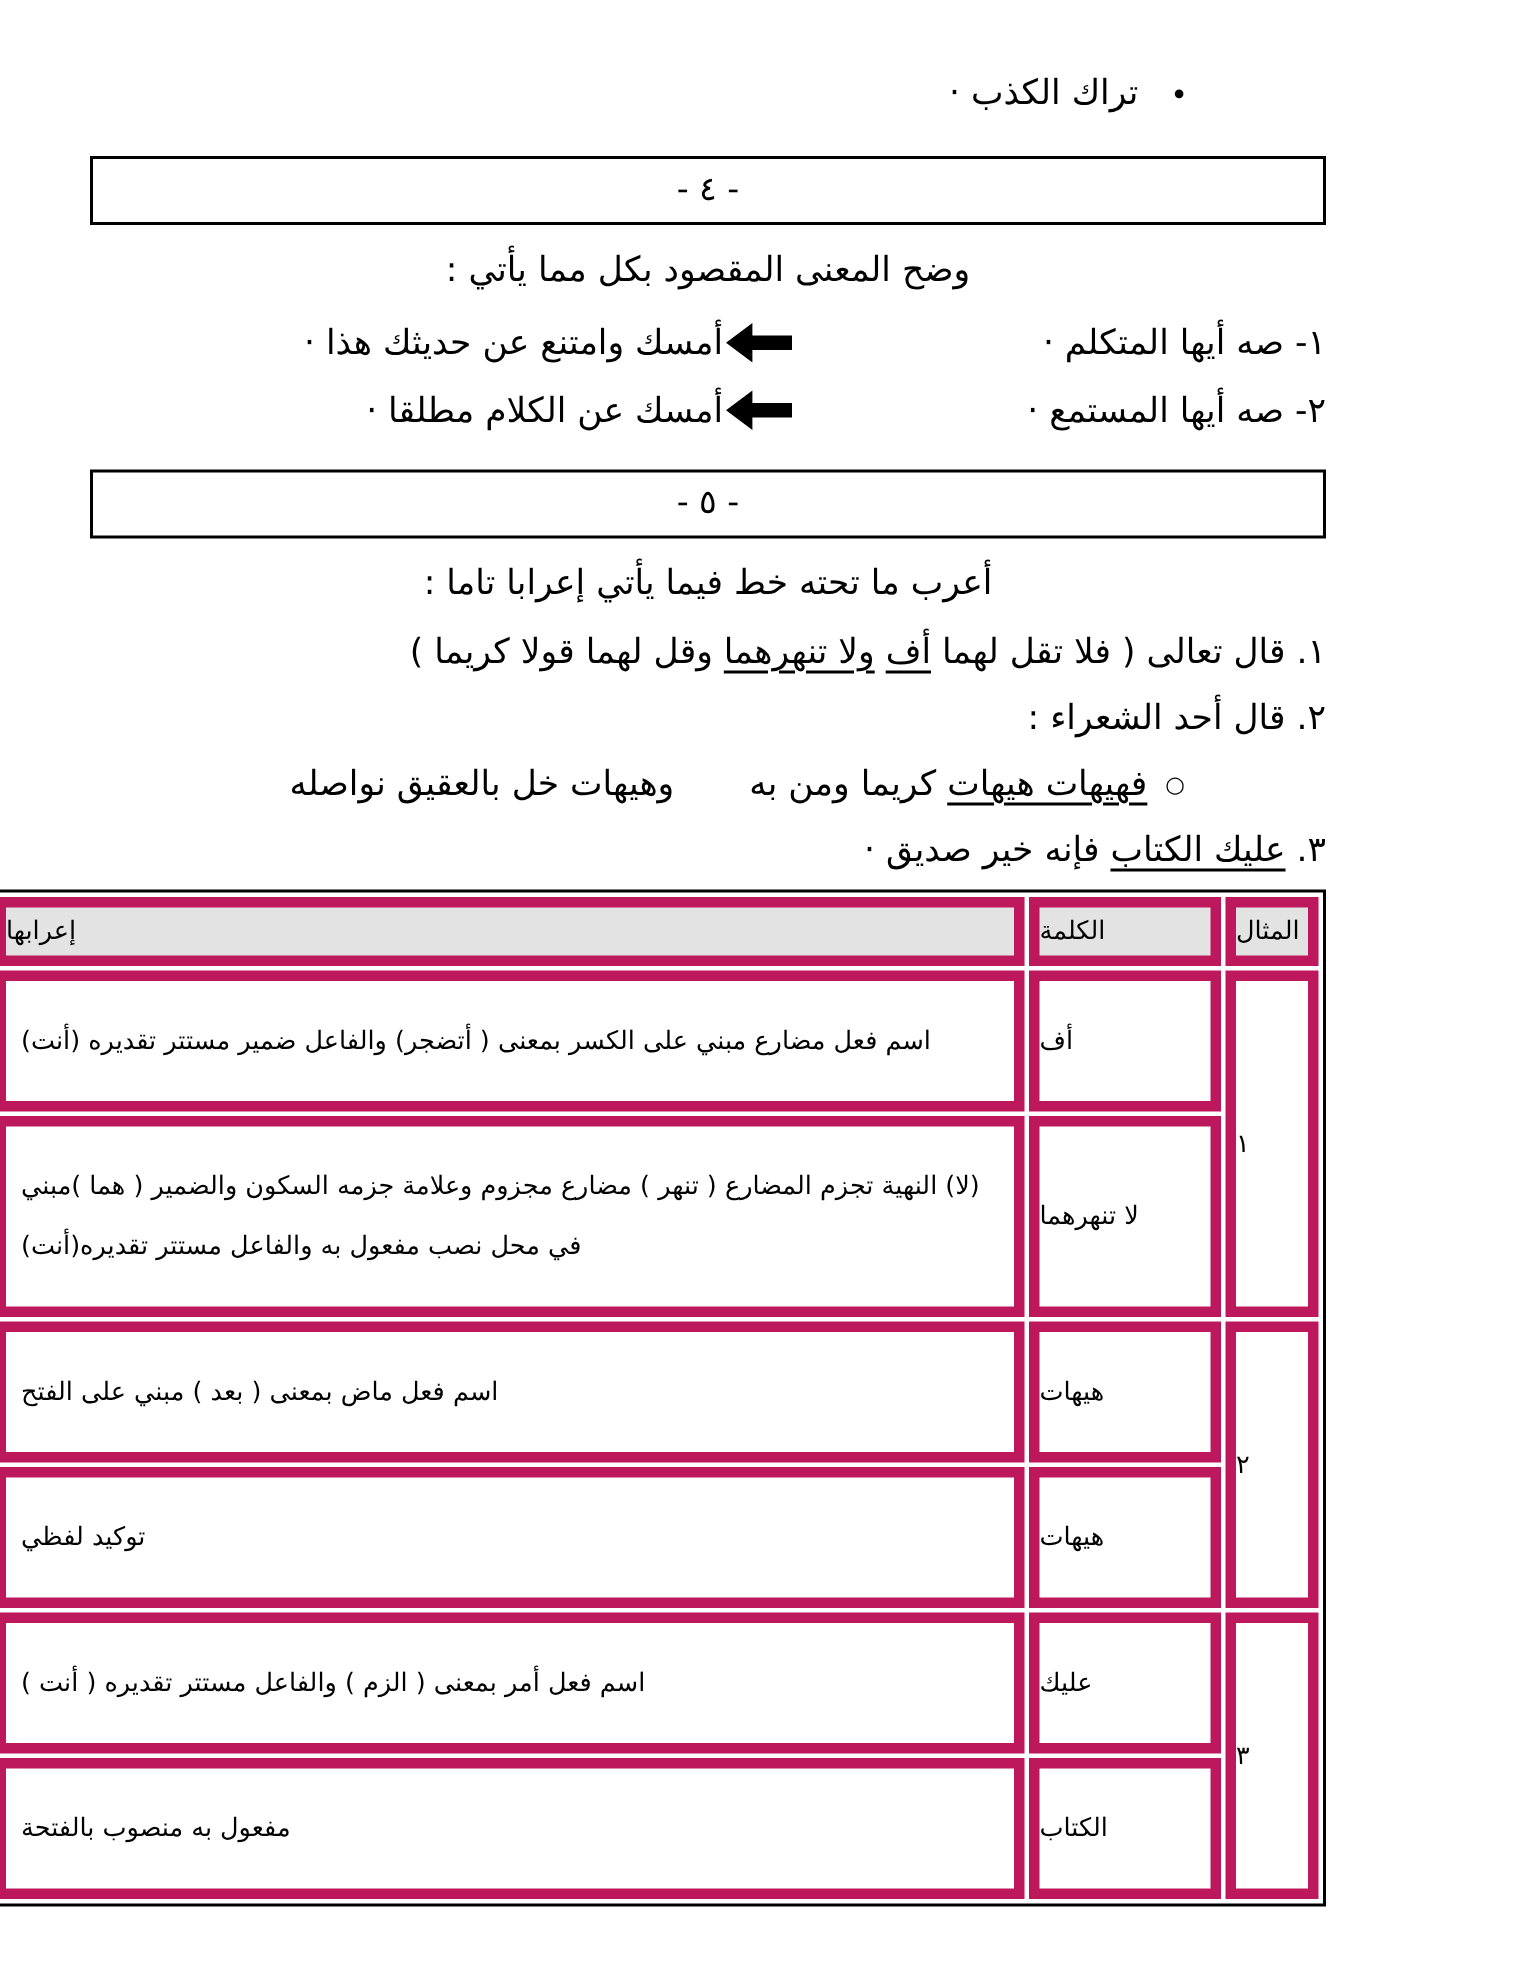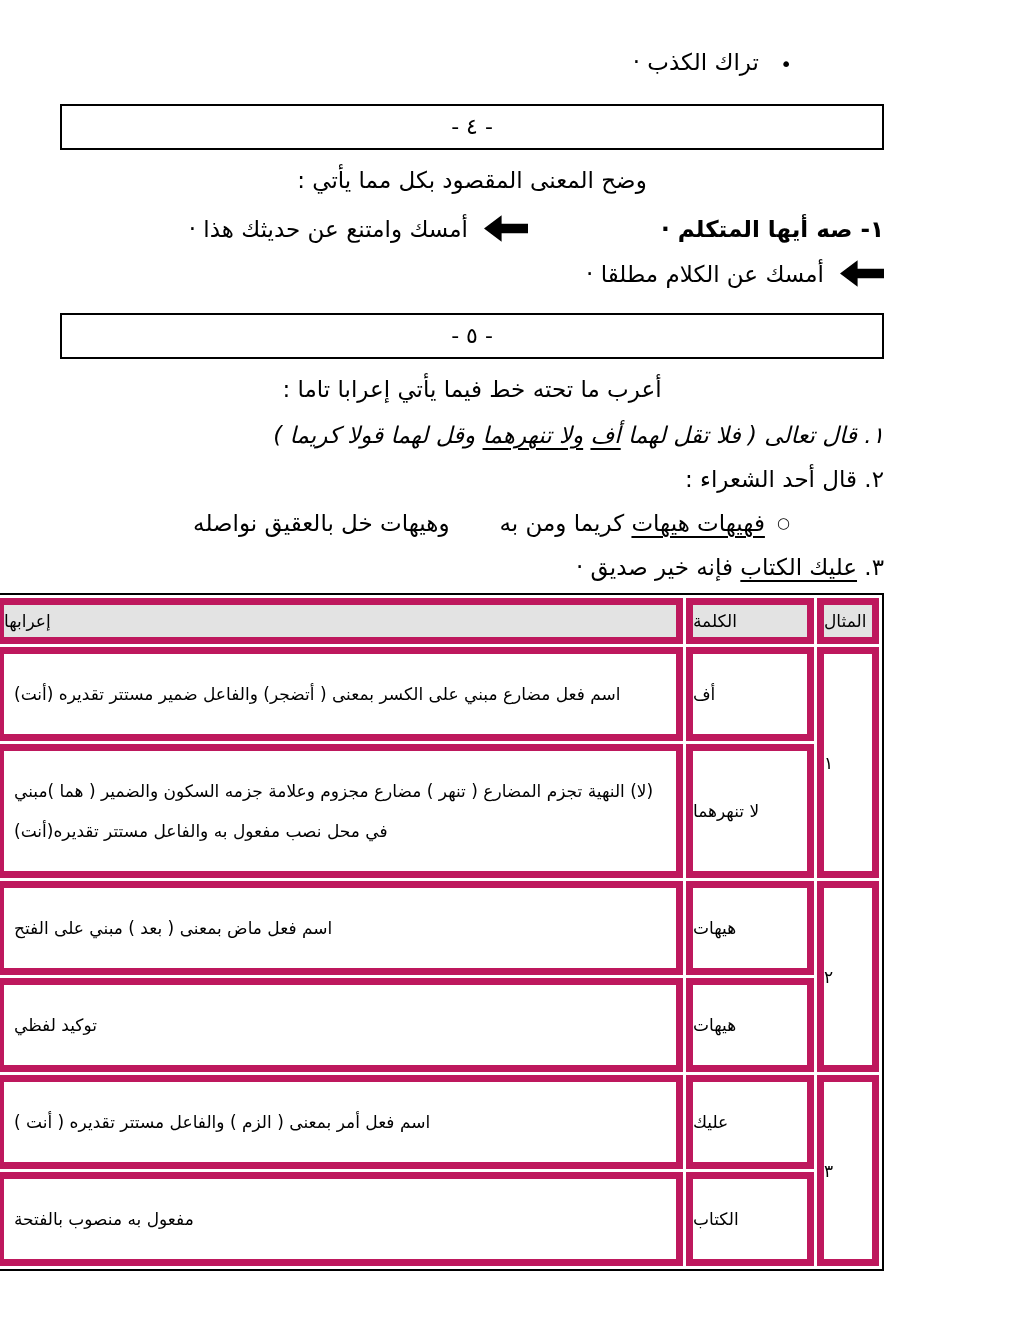--- a/index.html
+++ b/index.html
@@ -23,23 +23,23 @@
     border:2px solid #000;
     height:46px; line-height:42px;
     text-align:center;
     font-size:22px;
     margin-top:24px;
     background:#fff;
   }
   .prompt { margin-top:10px; height:40px; line-height:40px;text-align:center; }
   
   .qa { display:flex; align-items:center; height:45px; }
-  .qa-q { width:356px;font-weight:bold; }
+  .qa-q { width:356px; }
   .qa-arrow { flex:0 0 auto; display:inline-flex; align-items:center; }
-  .qa-a { margin-right:16px; }
+  .qa-a { margin-right:2px; }
   
   .q5-item { height:44px; line-height:44px; }
   .ul { text-decoration:underline; text-underline-offset:5px; text-decoration-thickness:1.5px; }
   .poem { padding-right:94px; height:44px; line-height:44px; display:flex; align-items:center; }
   .circle-marker { font-size:15px; margin-left:12px; }
   .hemi-gap { display:inline-block; width:50px; }
   
   table.parse {
     margin-top:4px;
     width:892px;
@@ -82,35 +82,36 @@
     <span class="qa-q">١- صه أيها المتكلم ·</span>
     <span class="qa-arrow">
       <svg width="44" height="27" viewBox="0 0 30 18">
           <path d="M12 0 L0 9 L12 18 L12 12.3 L30 12.3 L30 5.7 L12 5.7 Z" fill="#000"></path>
         </svg>
     </span>
     <span class="qa-a">أمسك وامتنع عن حديثك هذا ·</span>
   </div>
 
   <div class="qa">
+    <span class="qa-q">٢- صه أيها المستمع ·</span>
     <span class="qa-arrow">
       <svg width="44" height="27" viewBox="0 0 30 18">
           <path d="M12 0 L0 9 L12 18 L12 12.3 L30 12.3 L30 5.7 L12 5.7 Z" fill="#000"></path>
         </svg>
     </span>
     <span class="qa-a">أمسك عن الكلام مطلقا ·</span>
   </div>
 
   <div class="section-box" style="margin-top:17px;">
     <span>- ٥ -</span>
   </div>
 
   <div class="prompt">أعرب ما تحته خط فيما يأتي إعرابا تاما :</div>
 
-  <div class="q5-item" style="margin-top:4px;font-style:italic;">
+  <div class="q5-item" style="margin-top:4px;">
     <span>١. قال تعالى ( فلا تقل لهما </span><span class="ul">أف</span><span> </span><span class="ul">ولا تنهرهما</span><span> وقل لهما قولا كريما )</span>
   </div>
 
   <div class="q5-item">٢. قال أحد الشعراء :</div>
 
   <div class="poem">
     <span class="circle-marker">○</span>
     <span><span class="ul">فهيهات هيهات</span><span> كريما ومن به</span></span>
     <span class="hemi-gap"></span>
     <span>وهيهات خل بالعقيق نواصله</span>

